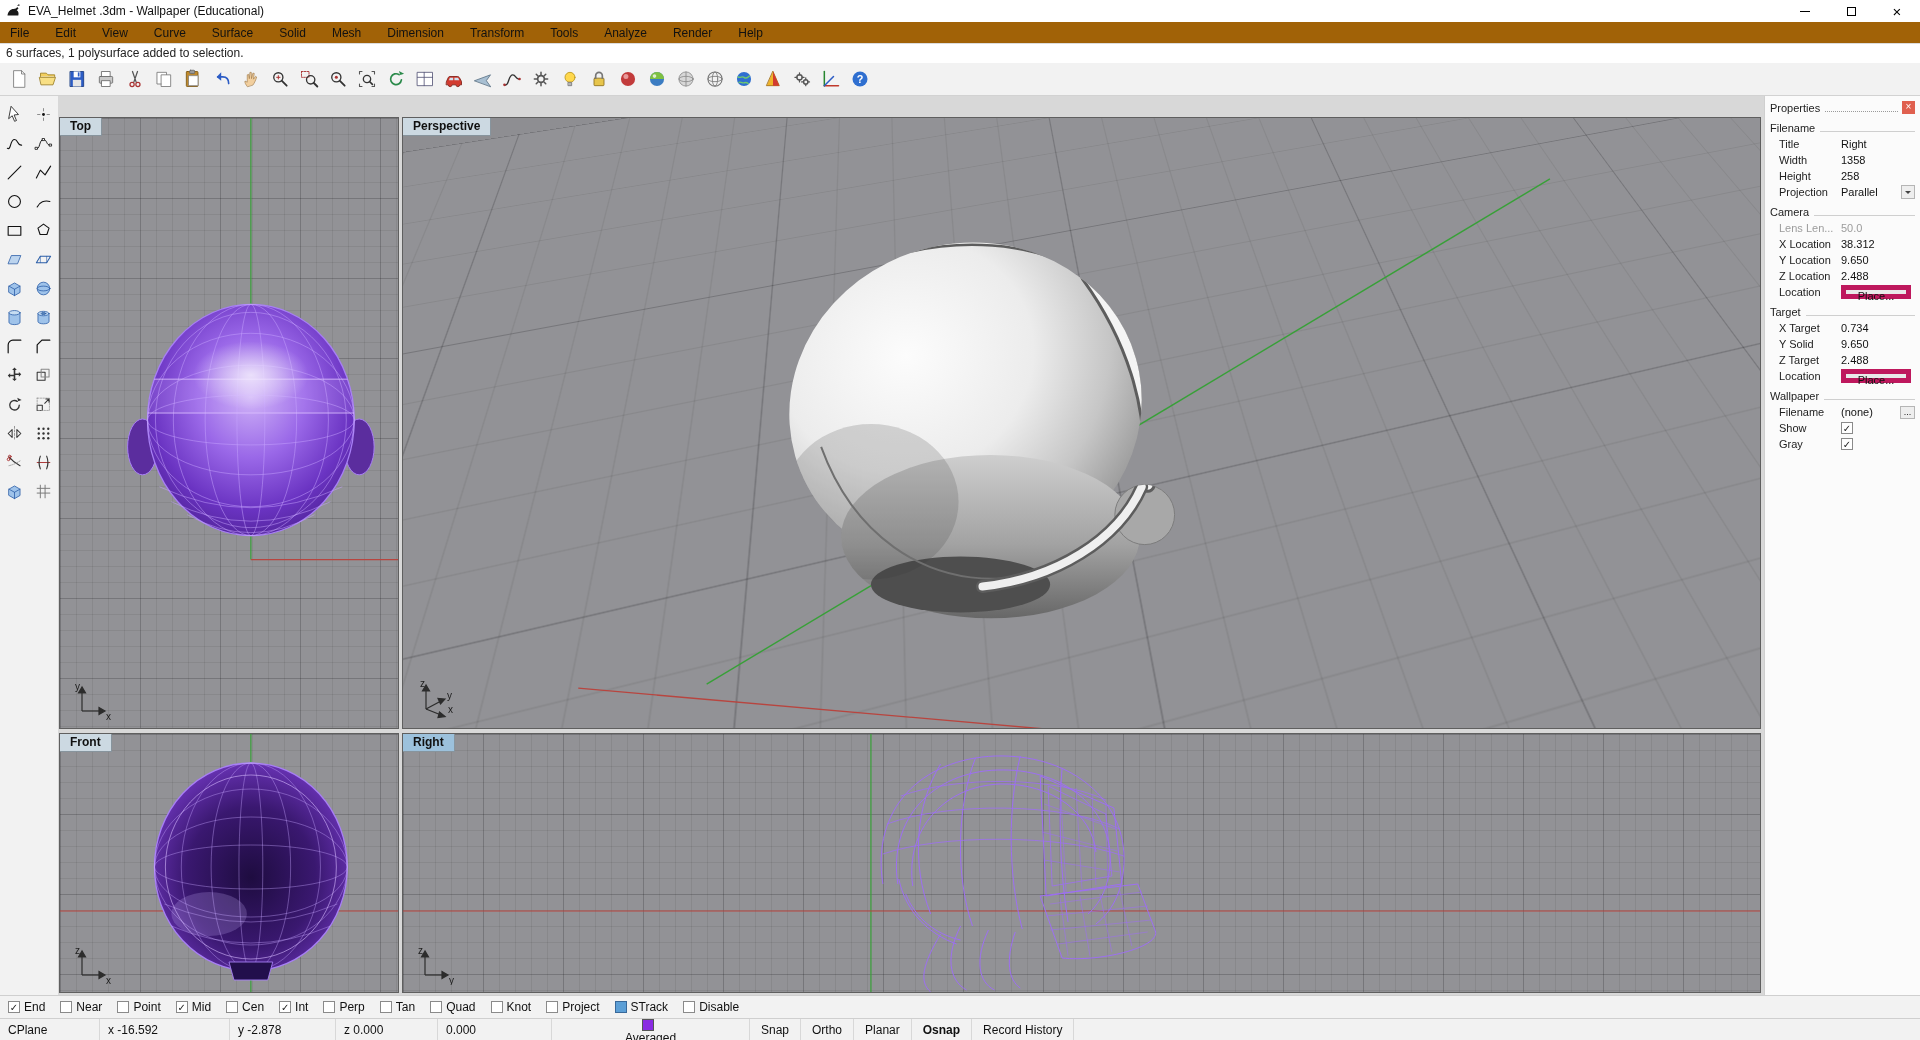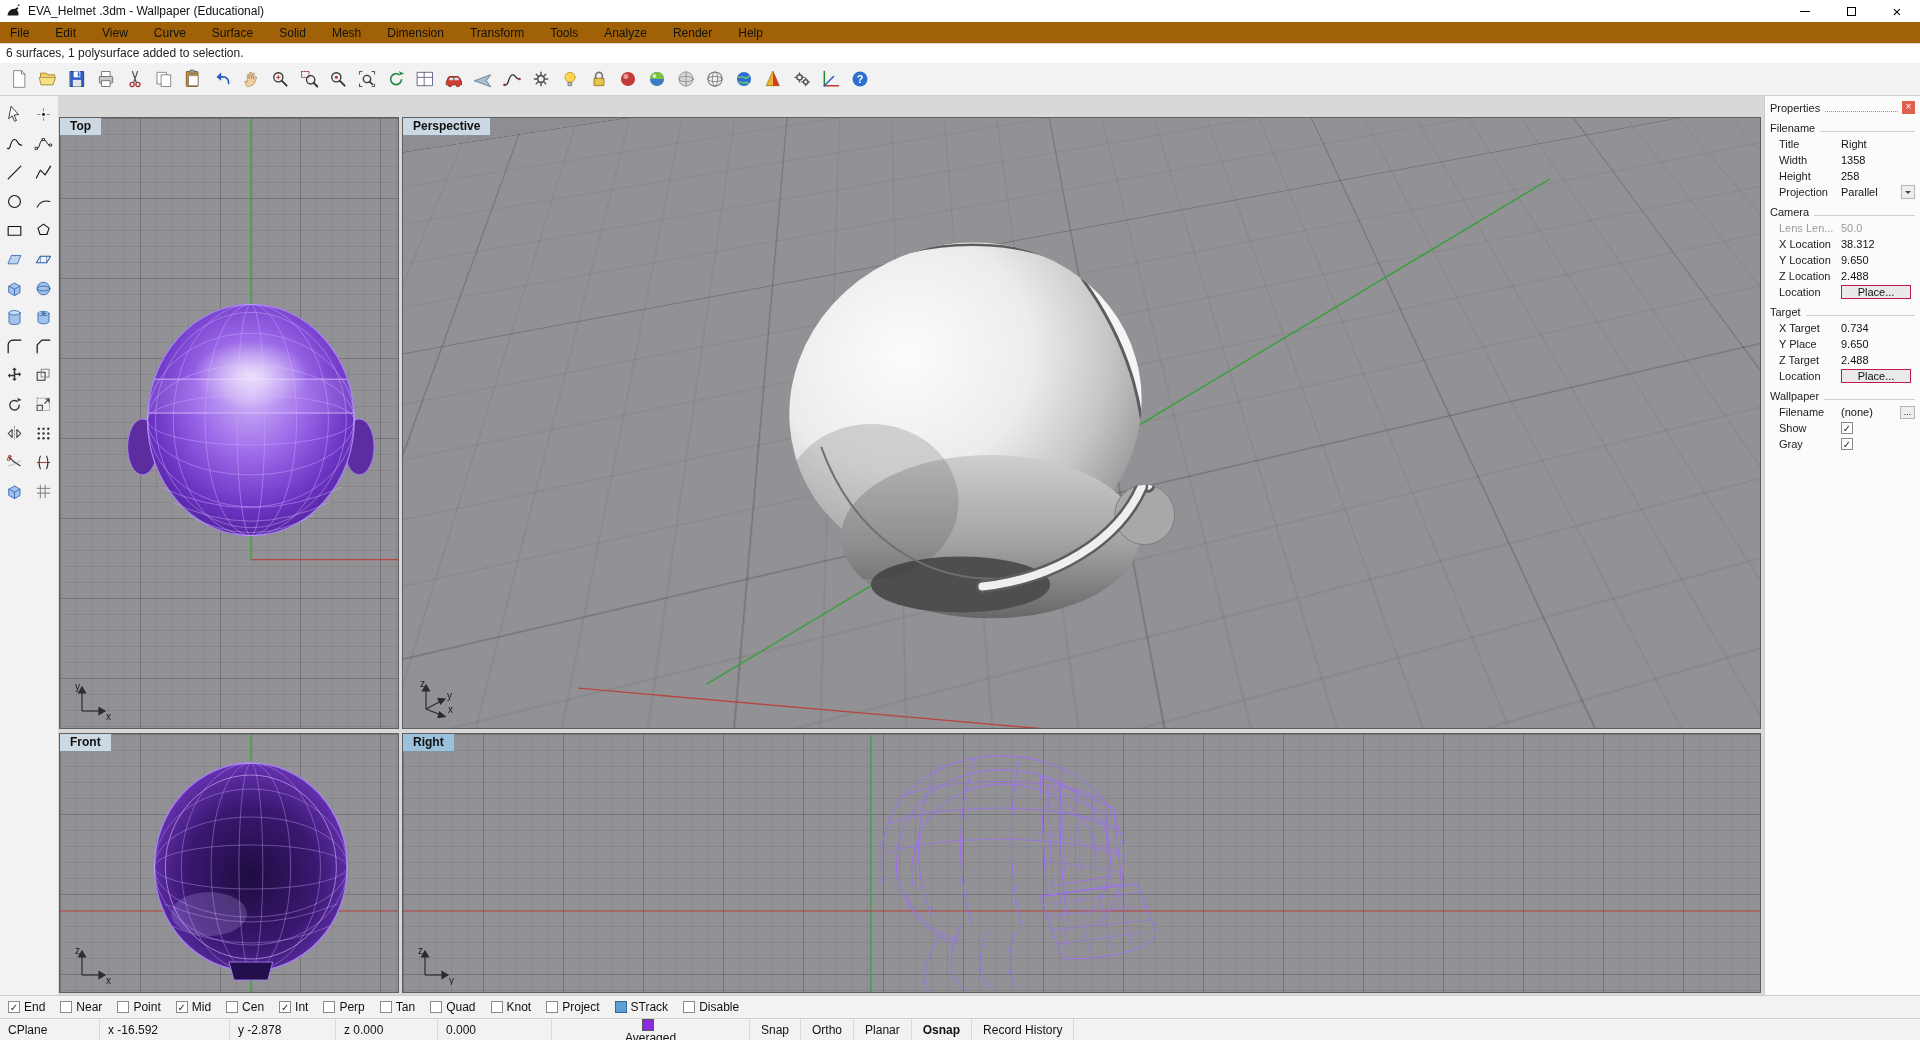--- a/index.html
+++ b/index.html
@@ -73,21 +73,21 @@
   .props-title{color:#222;padding-right:5px;}
   .props-dots{flex:1;border-bottom:1px dotted #9a9a9a;height:9px;}
   .props-close{width:13px;height:13px;background:#e0604f;color:#fff;font-size:10px;line-height:12px;text-align:center;margin-left:4px;cursor:default;}
   .psec{display:flex;align-items:center;height:17px;margin-top:3px;}
   .psec-name{color:#222;padding-right:5px;}
   .psec-line{flex:1;border-bottom:1px solid #cfcfcf;height:8px;}
   .prow{display:flex;align-items:center;height:16px;padding-left:9px;}
   .plab{width:62px;color:#222;flex:0 0 auto;overflow:hidden;white-space:nowrap;}
   .pval{flex:1;display:flex;align-items:center;min-width:0;}
   .dim{color:#9c9c9c;}
-  .pbtn{border:1px solid #be185d;background:#e9e9e9;width:70px;height:14px;line-height:13px;text-align:center;cursor:default;}
+  .pbtn{border:5px solid #be185d;background:#e9e9e9;width:70px;height:14px;line-height:13px;text-align:center;cursor:default;}
   .ddbtn{margin-left:auto;width:14px;height:14px;border:1px solid #b5b5b5;background:#eee;display:flex;align-items:center;justify-content:center;cursor:default;}
   .ddbtn::after{content:"";border:3px solid transparent;border-top-color:#444;margin-top:3px;}
   .dotbtn{margin-left:auto;width:15px;height:13px;border:1px solid #b5b5b5;background:#eee;font-size:9px;line-height:10px;text-align:center;cursor:default;}
   .cb{width:12px;height:12px;border:1px solid #8a8a8a;background:#fff;display:inline-flex;align-items:center;justify-content:center;font-size:10px;color:#222;flex:0 0 auto;cursor:default;}
   .cb.checked::after{content:"✓";}
   .cb.hl{background:#5c9fd6;border-color:#39699a;}
 
   
   .osnapbar{height:23px;background:#f2f2f2;border-top:1px solid #cfcfcf;display:flex;align-items:center;padding-left:8px;flex:0 0 auto;}
   .os-item{display:flex;align-items:center;gap:4px;margin-right:15px;font-size:12px;cursor:default;}
@@ -809,21 +809,21 @@
             <span class="psec-name">Target</span>
             <span class="psec-line"></span>
           </div>
           <div class="prow">
             <span class="plab">X Target</span>
             <span class="pval">
               <span class="pv">0.734</span>
             </span>
           </div>
           <div class="prow">
-            <span class="plab">Y Place</span>
+            <span class="plab">Y Solid</span>
             <span class="pval">
               <span class="pv">9.650</span>
             </span>
           </div>
           <div class="prow">
             <span class="plab">Z Target</span>
             <span class="pval">
               <span class="pv">2.488</span>
             </span>
           </div>

